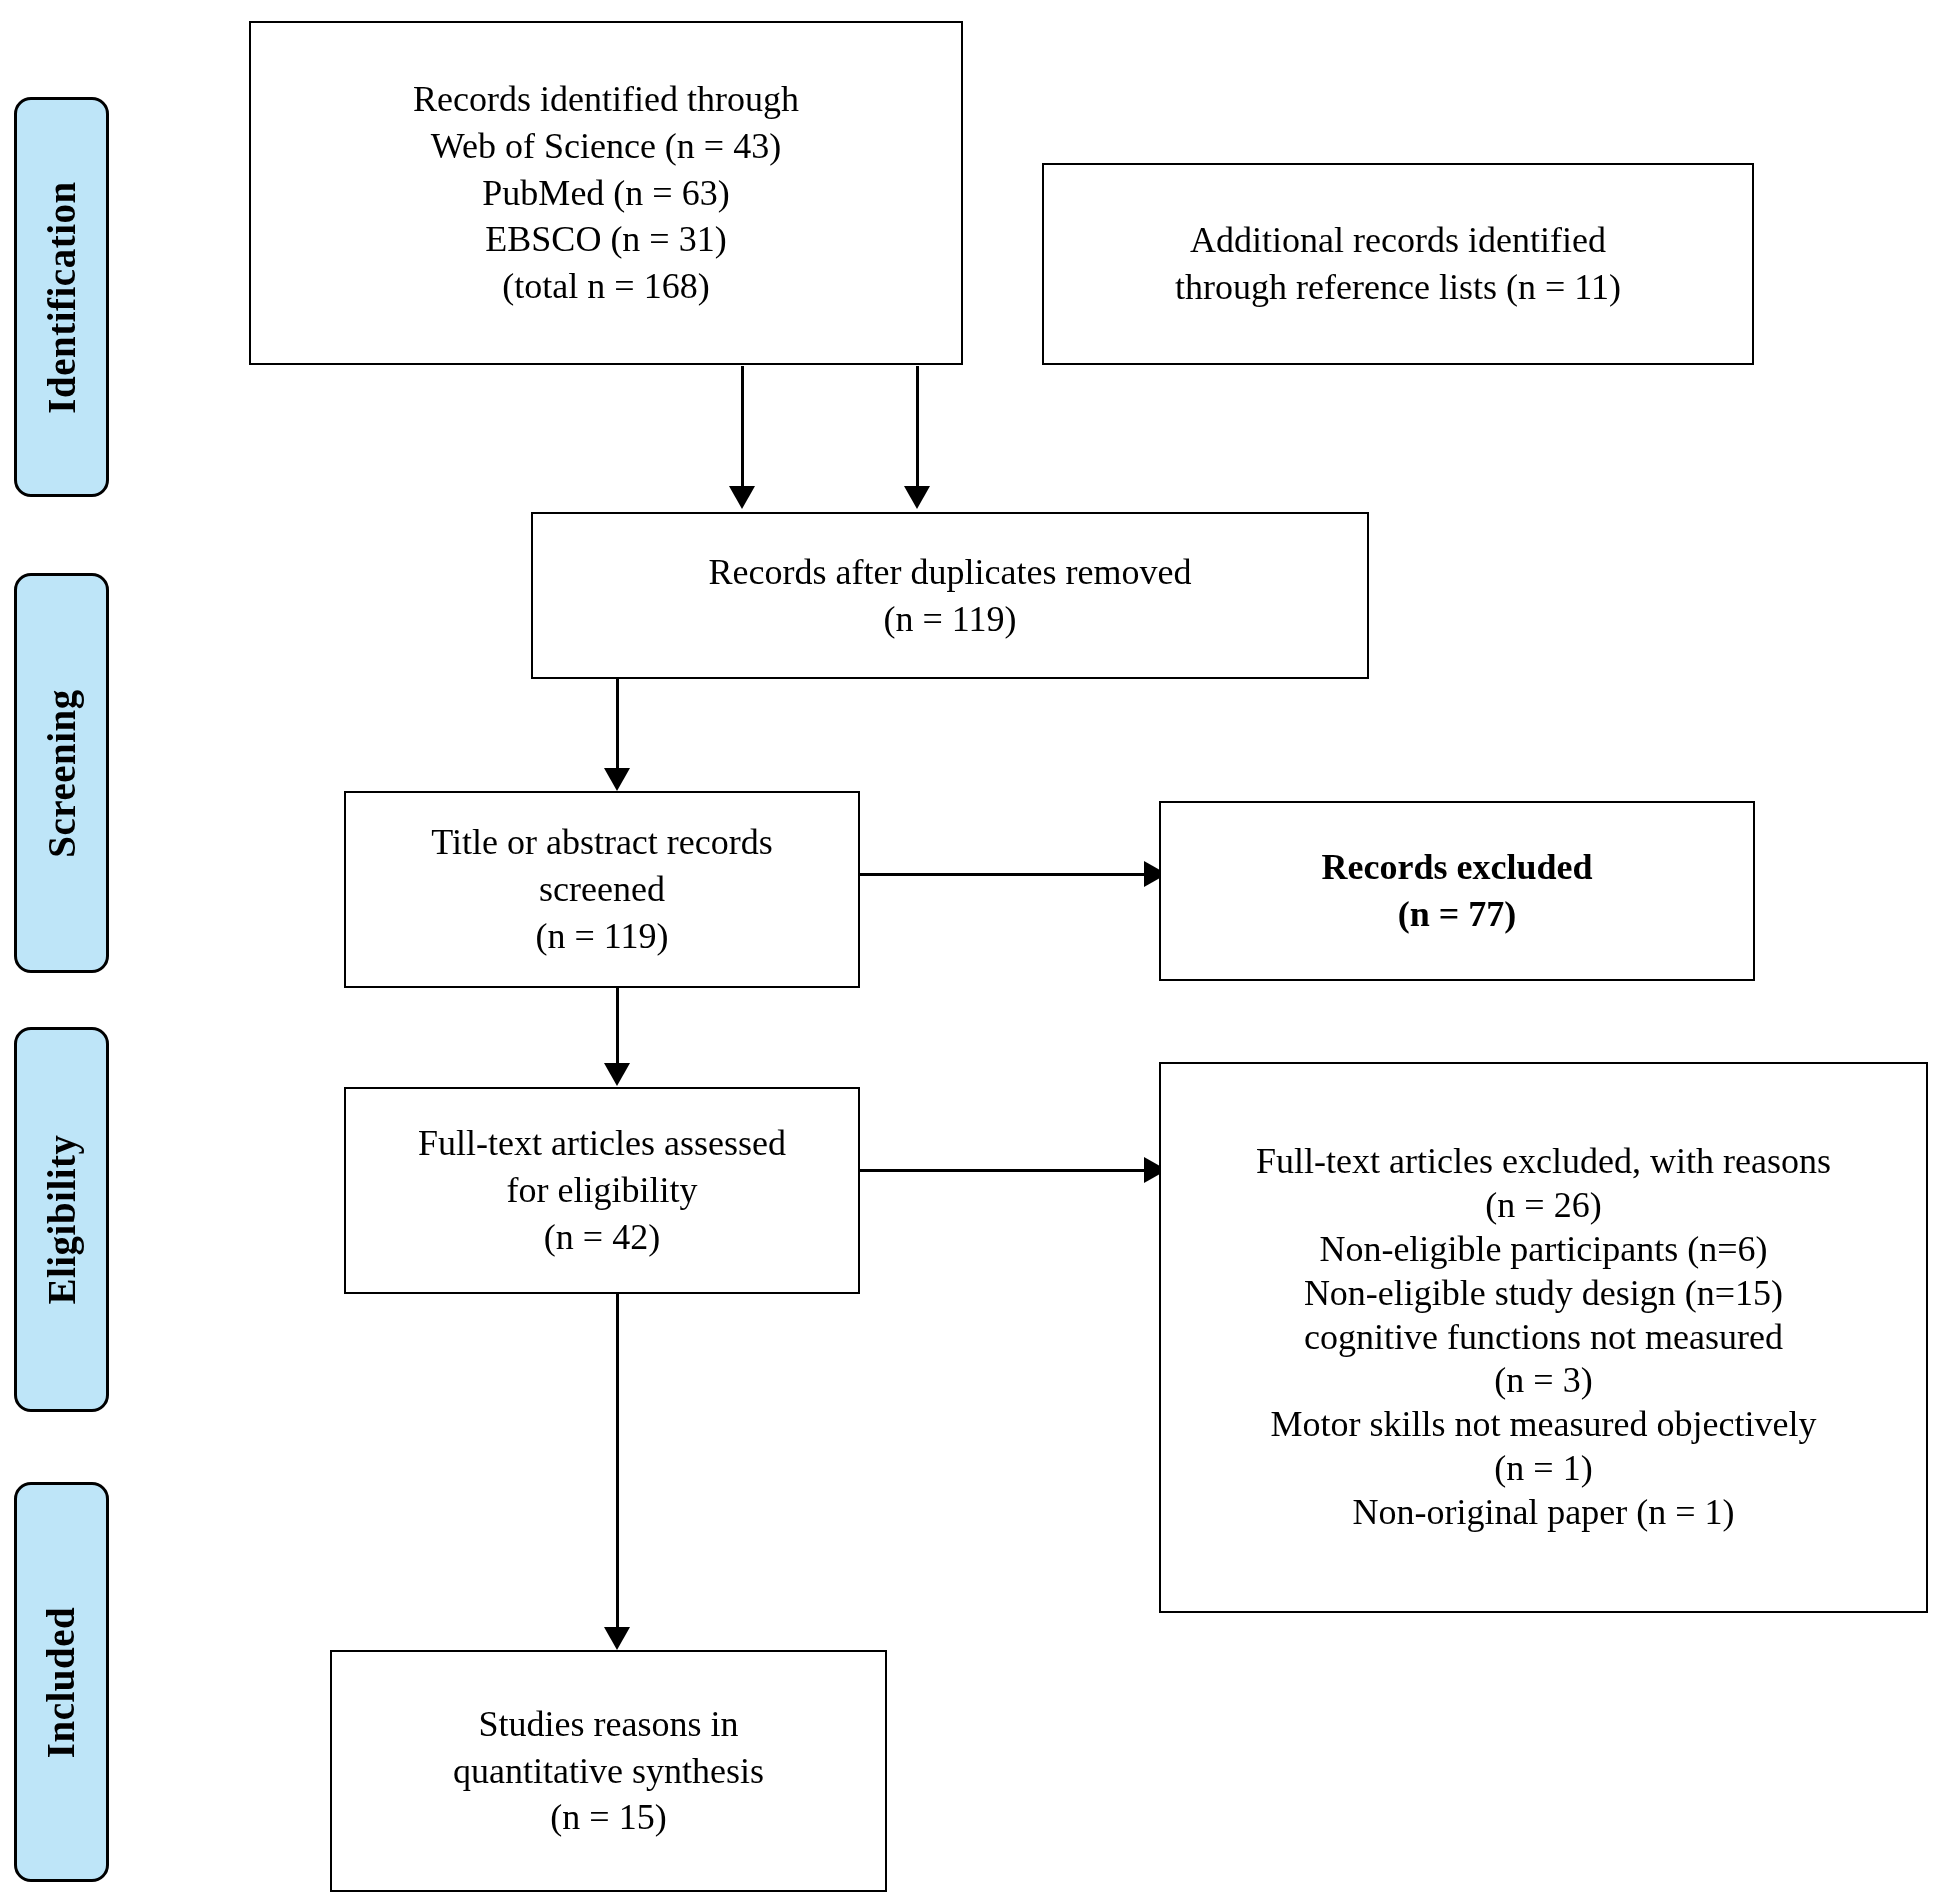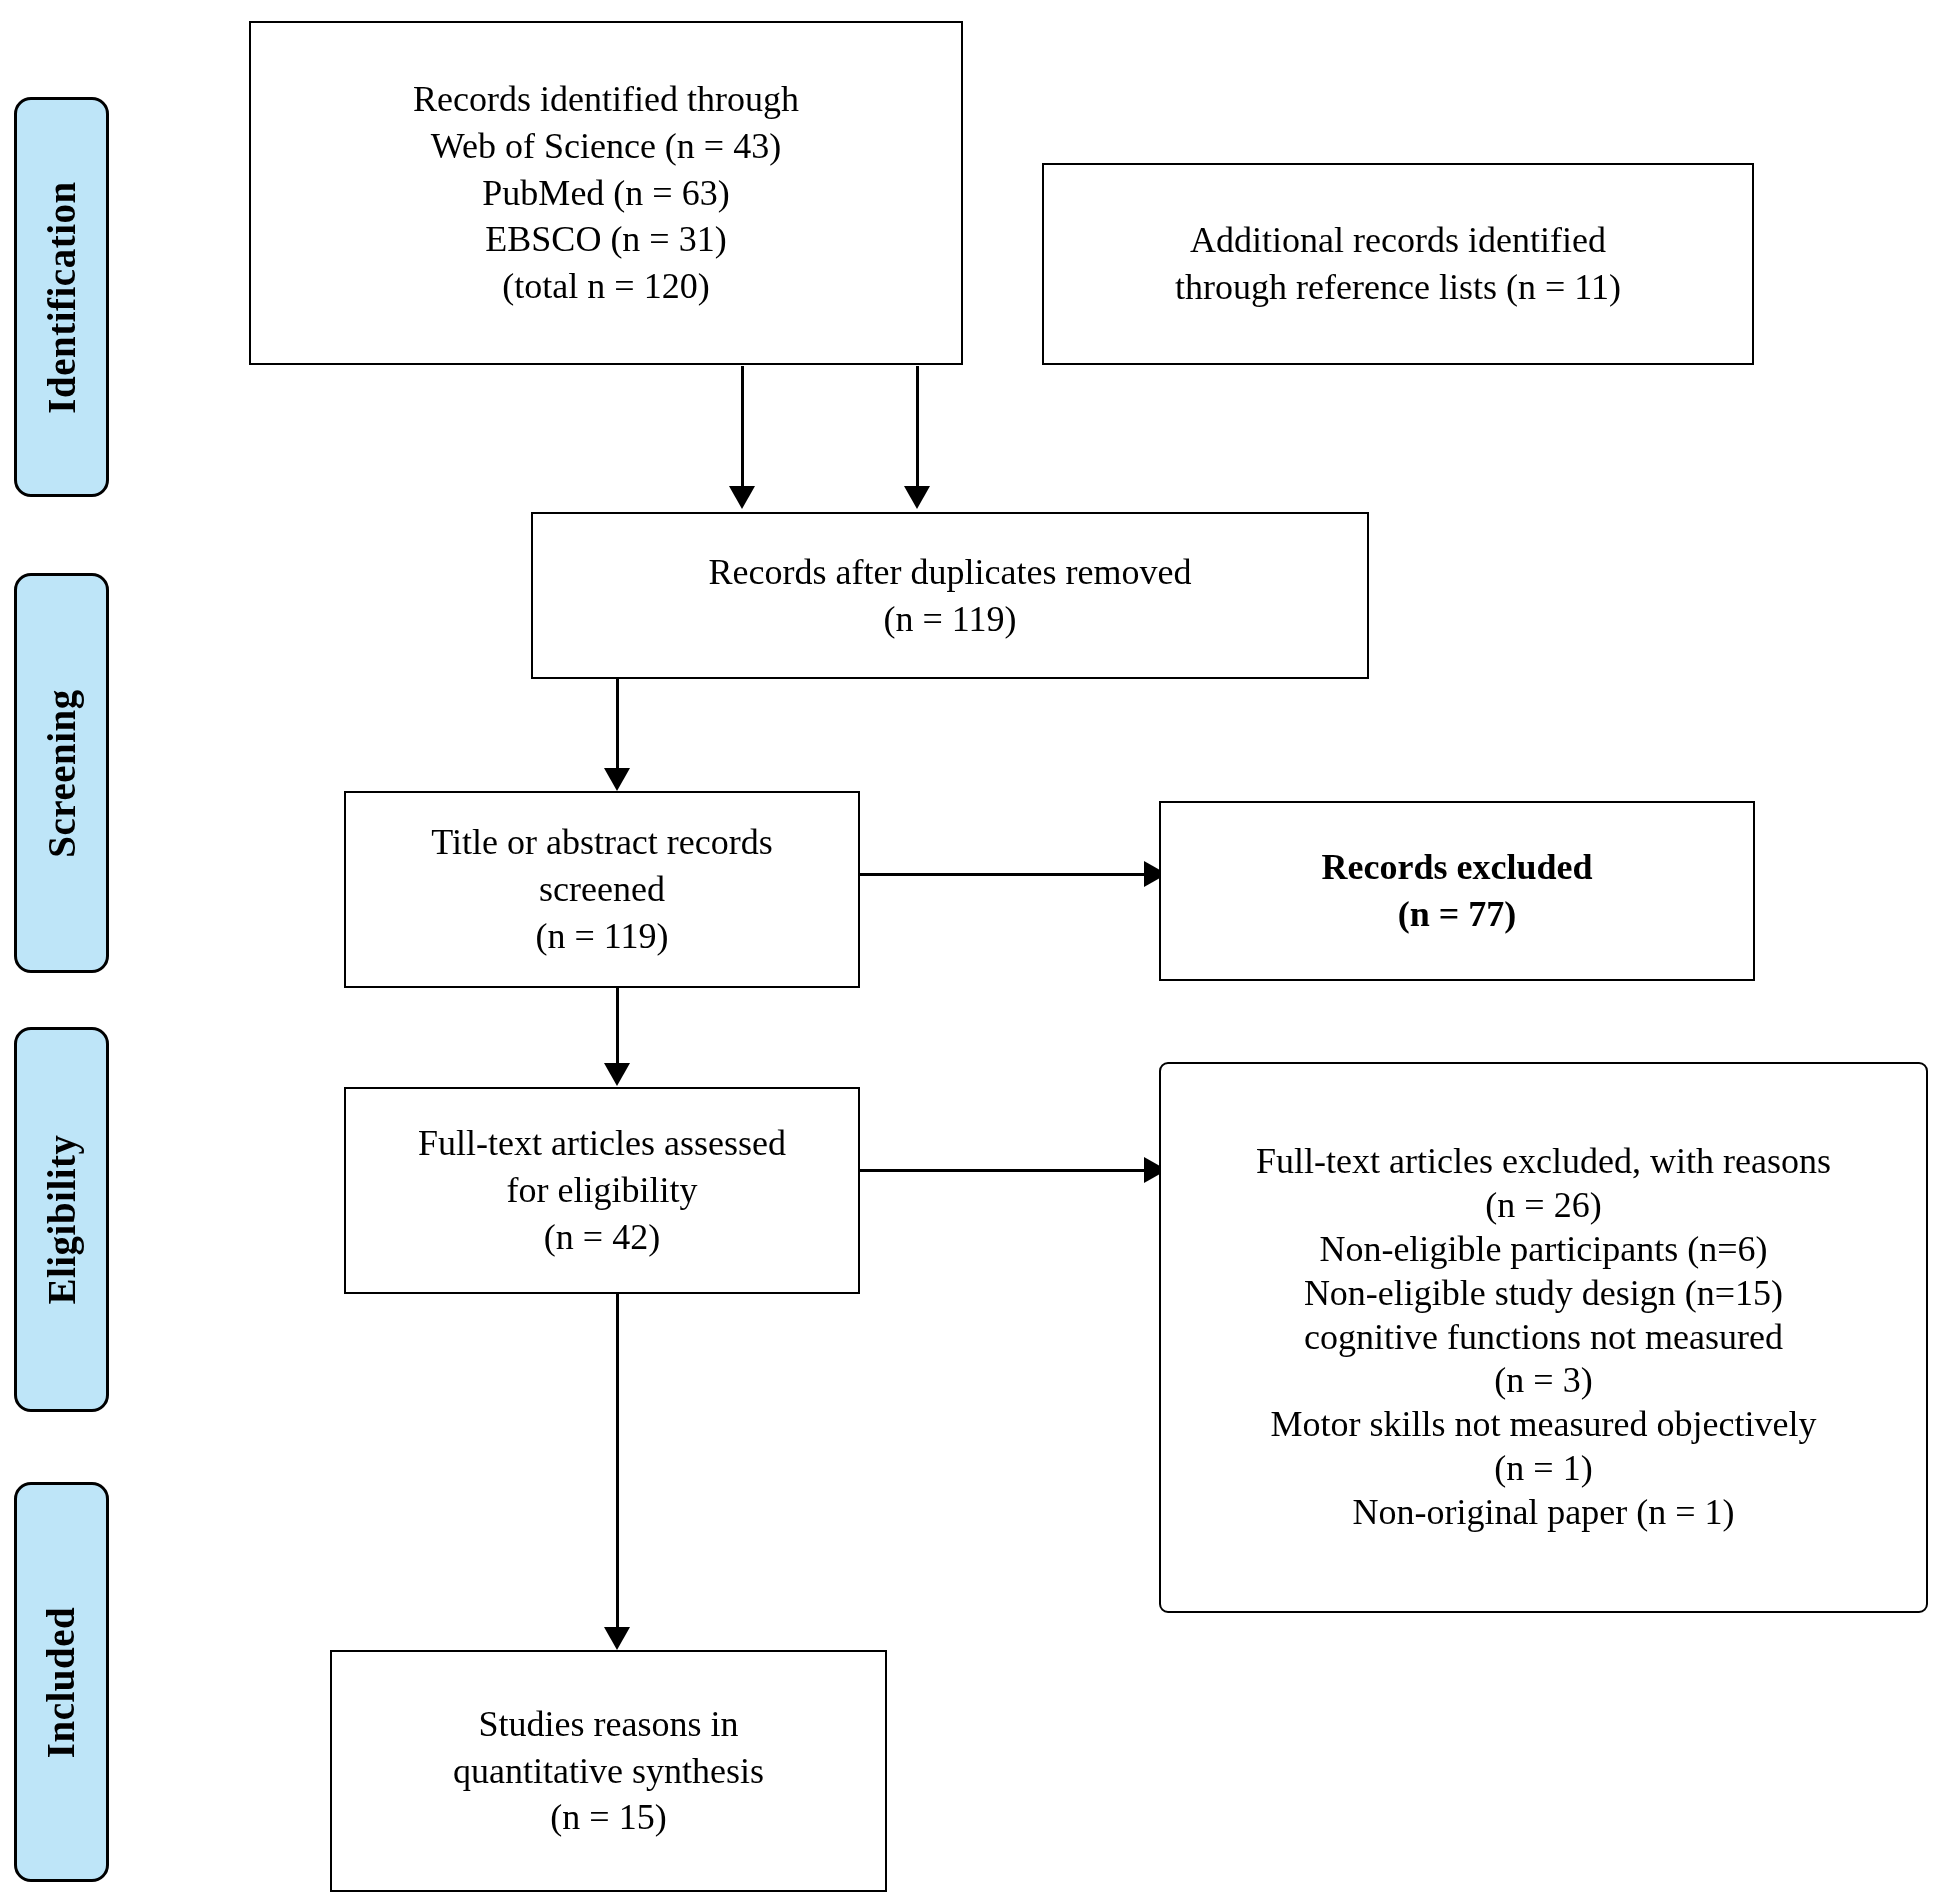--- a/index.html
+++ b/index.html
@@ -105,21 +105,21 @@
 
   <div class="phase-pill" style="left:13.7px; top:1482px; width:95px; height:400px;">
     <span class="phase-label">Included</span>
   </div>
 
   <div class="flow-box" style="left:249px; top:21px; width:714px; height:344px;">
     <span class="line">Records identified through</span>
     <span class="line">Web of Science (n = 43)</span>
     <span class="line">PubMed (n = 63)</span>
     <span class="line">EBSCO (n = 31)</span>
-    <span class="line">(total n = 120)</span>
+    <span class="line">(total n = 168)</span>
   </div>
 
   <div class="flow-box" style="left:1042px; top:163px; width:712px; height:202px;">
     <span class="line">Additional records identified</span>
     <span class="line">through reference lists (n = 11)</span>
   </div>
 
   <div class="v-line" style="left:741px; top:366px; height:121px;"></div>
   <div class="arrow-down" style="left:729px; top:486px;"></div>
 
@@ -153,21 +153,21 @@
 
   <div class="flow-box" style="left:344px; top:1087px; width:516px; height:207px;">
     <span class="line">Full-text articles assessed</span>
     <span class="line">for eligibility</span>
     <span class="line">(n = 42)</span>
   </div>
 
   <div class="h-line" style="left:860px; top:1169px; width:286px;"></div>
   <div class="arrow-right" style="left:1144px; top:1157px;"></div>
 
-  <div class="flow-box tight" style="left:1159px; top:1062px; width:769px; height:551px;border-radius:9px;">
+  <div class="flow-box tight" style="left:1159px; top:1062px; width:769px; height:551px;">
     <span class="line">Full-text articles excluded, with reasons</span>
     <span class="line">(n = 26)</span>
     <span class="line">Non-eligible participants (n=6)</span>
     <span class="line">Non-eligible study design (n=15)</span>
     <span class="line">cognitive functions not measured</span>
     <span class="line">(n = 3)</span>
     <span class="line">Motor skills not measured objectively</span>
     <span class="line">(n = 1)</span>
     <span class="line">Non-original paper (n = 1)</span>
   </div>

